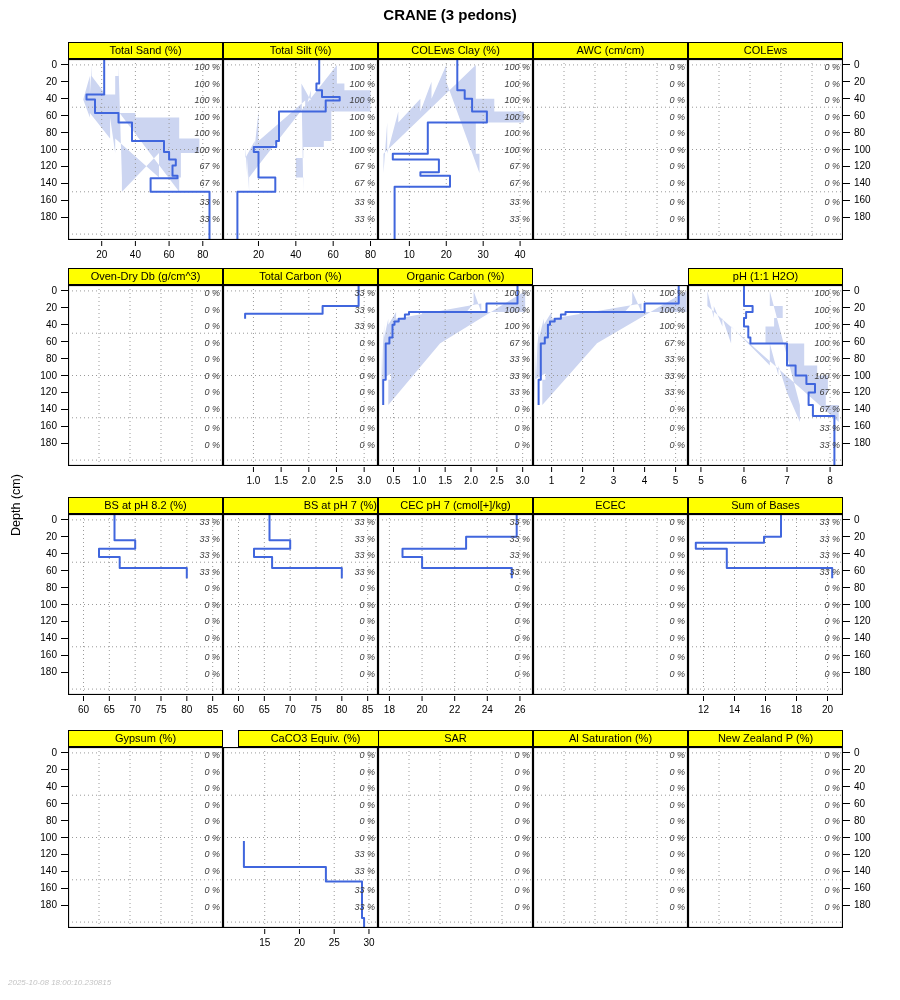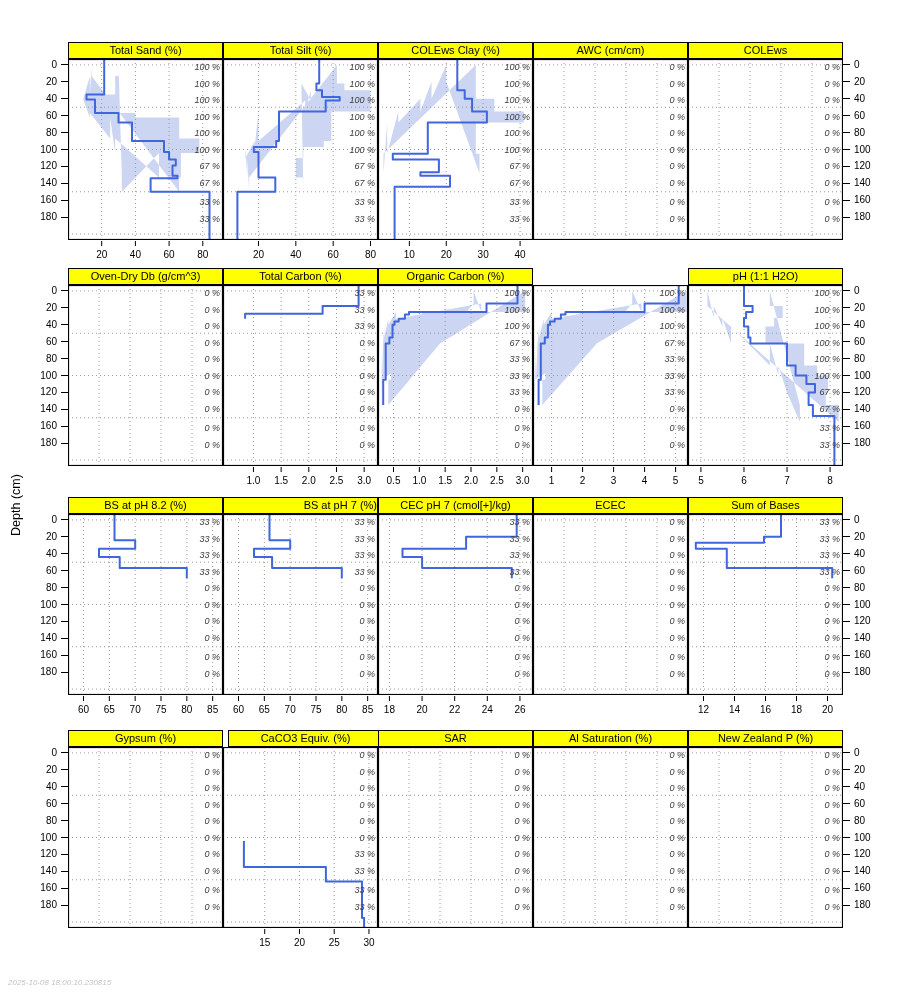--- a/index.html
+++ b/index.html
@@ -18,20 +18,21 @@
   .panel-svg{position:absolute;overflow:hidden;}
   .axis-svg{position:absolute;overflow:visible;}
   .dlab{position:absolute;width:27px;text-align:right;font-size:10px;color:#000;}
   .dlabR{position:absolute;width:34px;text-align:left;font-size:10px;color:#000;}
   .dtick{position:absolute;height:1px;background:#000;}
 </style>
 </head>
 <body>
 
 <div id="fig">
+  <div class="title">CRANE (3 pedons)</div>
   <div class="ylab">Depth (cm)</div>
   <div id="panels">
       <div class="strip" style="left: 68px; top: 42px;">Total Sand (%)</div>
       <svg width="155" height="181" viewBox="0 0 155 181" class="panel-svg" style="left: 68px; top: 59px;">
         <rect x="0" y="0" width="155" height="181" fill="#fff"></rect>
         <polygon points="50.5,5.9 50.5,16.9 47.2,16.9 47.2,35.5 30.3,35.5 30.3,40.6 35.4,40.6 35.4,54.1 67.4,54.1 67.4,58.4 111.2,58.4 111.2,79.5 131.4,79.5 131.4,93.9 112.9,93.9 112.9,118.4 111.2,118.4 111.2,132.8 23.6,16.9 23.6,5.9 21.9,35.5 21.9,16.9 15.2,40.6 15.2,35.5 15.2,54.1 15.2,40.6 21.9,58.4 21.9,54.1 42.1,79.5 42.1,58.4 47.2,93.9 47.2,79.5 91.0,118.4 91.0,93.9 53.9,132.8 53.9,118.4" fill="#CCD5F1" stroke="none"></polygon>
         <line x1="33.69565217391304" y1="0" x2="33.69565217391304" y2="181" stroke="#9A9A9A" stroke-width="1" stroke-dasharray="1,3"></line>
         <line x1="67.39130434782608" y1="0" x2="67.39130434782608" y2="181" stroke="#9A9A9A" stroke-width="1" stroke-dasharray="1,3"></line>
         <line x1="101.08695652173913" y1="0" x2="101.08695652173913" y2="181" stroke="#9A9A9A" stroke-width="1" stroke-dasharray="1,3"></line>
         <line x1="134.78260869565216" y1="0" x2="134.78260869565216" y2="181" stroke="#9A9A9A" stroke-width="1" stroke-dasharray="1,3"></line>
@@ -561,21 +562,21 @@
         <text x="152" y="43.598130841121495" text-anchor="end" font-size="9px" font-style="italic" fill="#3C3C3C">0 %</text>
         <text x="152" y="60.51401869158878" text-anchor="end" font-size="9px" font-style="italic" fill="#3C3C3C">0 %</text>
         <text x="152" y="77.42990654205607" text-anchor="end" font-size="9px" font-style="italic" fill="#3C3C3C">0 %</text>
         <text x="152" y="94.34579439252336" text-anchor="end" font-size="9px" font-style="italic" fill="#3C3C3C">0 %</text>
         <text x="152" y="110.41588785046729" text-anchor="end" font-size="9px" font-style="italic" fill="#3C3C3C">0 %</text>
         <text x="152" y="127.33177570093459" text-anchor="end" font-size="9px" font-style="italic" fill="#3C3C3C">0 %</text>
         <text x="152" y="145.93925233644862" text-anchor="end" font-size="9px" font-style="italic" fill="#3C3C3C">0 %</text>
         <text x="152" y="162.8551401869159" text-anchor="end" font-size="9px" font-style="italic" fill="#3C3C3C">0 %</text>
         <rect x="0.5" y="0.5" width="154" height="180" fill="none" stroke="#000000" stroke-width="1.2"></rect>
       </svg>
-      <div class="strip" style="left: 228px; top: 730px;">CaCO3 Equiv. (%)</div>
+      <div class="strip" style="left: 238px; top: 730px;">CaCO3 Equiv. (%)</div>
       <svg width="155" height="181" viewBox="0 0 155 181" class="panel-svg" style="left: 223px; top: 747px;">
         <rect x="0" y="0" width="155" height="181" fill="#fff"></rect>
         <line x1="41.70403587443946" y1="0" x2="41.70403587443946" y2="181" stroke="#9A9A9A" stroke-width="1" stroke-dasharray="1,3"></line>
         <line x1="76.45739910313901" y1="0" x2="76.45739910313901" y2="181" stroke="#9A9A9A" stroke-width="1" stroke-dasharray="1,3"></line>
         <line x1="111.21076233183855" y1="0" x2="111.21076233183855" y2="181" stroke="#9A9A9A" stroke-width="1" stroke-dasharray="1,3"></line>
         <line x1="145.96412556053812" y1="0" x2="145.96412556053812" y2="181" stroke="#9A9A9A" stroke-width="1" stroke-dasharray="1,3"></line>
         <line x1="0" y1="5.920560747663551" x2="155" y2="5.920560747663551" stroke="#9A9A9A" stroke-width="1" stroke-dasharray="1,3"></line>
         <line x1="0" y1="48.21028037383177" x2="155" y2="48.21028037383177" stroke="#9A9A9A" stroke-width="1" stroke-dasharray="1,3"></line>
         <line x1="0" y1="90.5" x2="155" y2="90.5" stroke="#9A9A9A" stroke-width="1" stroke-dasharray="1,3"></line>
         <line x1="0" y1="132.78971962616822" x2="155" y2="132.78971962616822" stroke="#9A9A9A" stroke-width="1" stroke-dasharray="1,3"></line>

